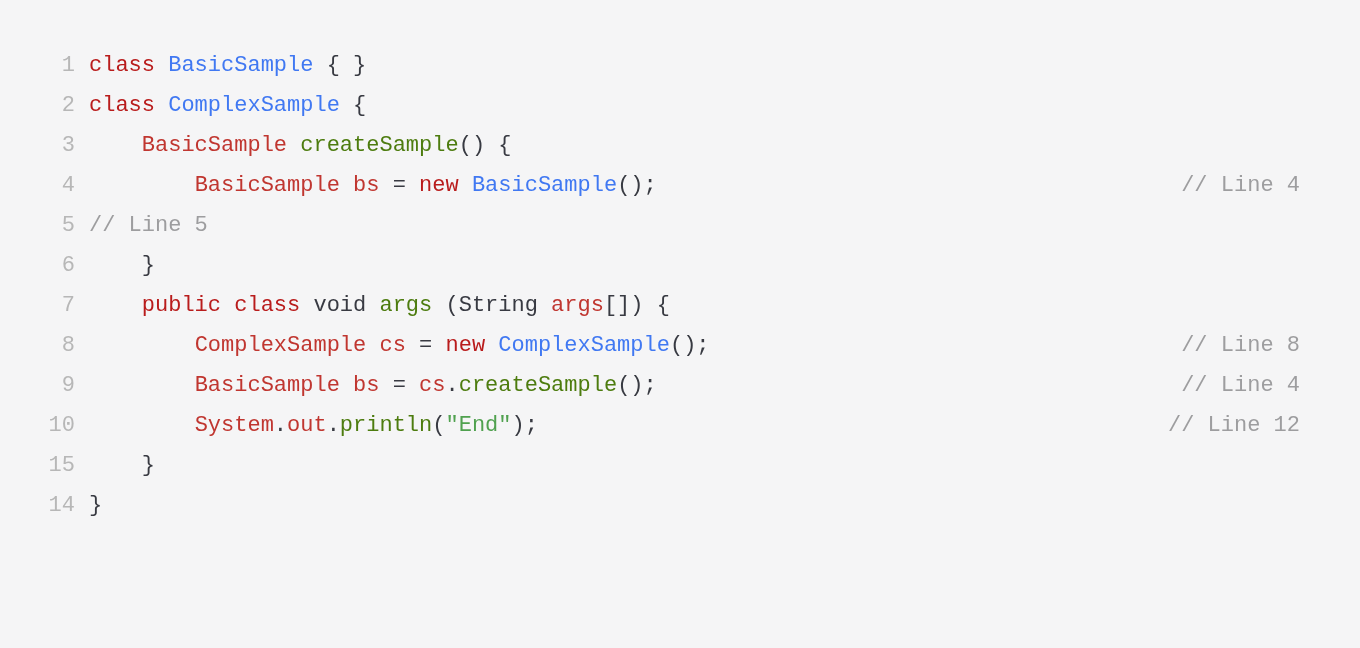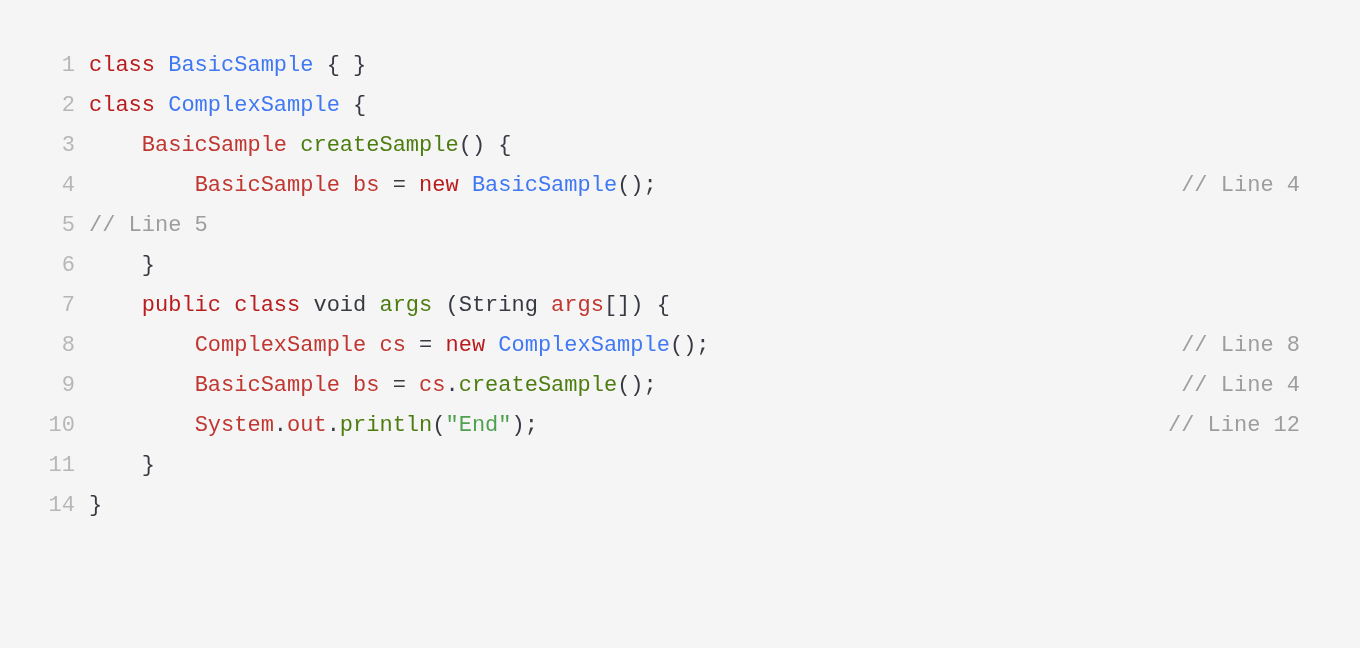--- a/index.html
+++ b/index.html
@@ -41,15 +41,15 @@
     <div class="line"><span class="ln">1</span><span class="code"><span class="pn"></span><span class="kw">class </span><span class="type">BasicSample</span><span class="pn"> { }</span></span><span class="cmt-col"></span></div>
     <div class="line"><span class="ln">2</span><span class="code"><span class="pn"></span><span class="kw">class </span><span class="type">ComplexSample</span><span class="pn"> {</span></span><span class="cmt-col"></span></div>
     <div class="line"><span class="ln">3</span><span class="code"><span class="pn">    </span><span class="name">BasicSample </span><span class="fn">createSample</span><span class="pn">() {</span></span><span class="cmt-col"></span></div>
     <div class="line"><span class="ln">4</span><span class="code"><span class="pn">        </span><span class="name">BasicSample </span><span class="name">bs </span><span class="pn">= </span><span class="kw">new </span><span class="type">BasicSample</span><span class="pn">();</span></span><span class="cmt-col">// Line 4</span></div>
     <div class="line"><span class="ln">5</span><span class="cmt-col">// Line 5</span></div>
     <div class="line"><span class="ln">6</span><span class="code"><span class="pn">    </span><span class="pn">}</span></span><span class="cmt-col"></span></div>
     <div class="line"><span class="ln">7</span><span class="code"><span class="pn">    </span><span class="kw">public </span><span class="kw">class </span><span class="pn">void </span><span class="fn">args </span><span class="pn">(</span><span class="pn">String </span><span class="name">args</span><span class="pn">[]) {</span></span><span class="cmt-col"></span></div>
     <div class="line"><span class="ln">8</span><span class="code"><span class="pn">        </span><span class="name">ComplexSample </span><span class="name">cs </span><span class="pn">= </span><span class="kw">new </span><span class="type">ComplexSample</span><span class="pn">();</span></span><span class="cmt-col">// Line 8</span></div>
     <div class="line"><span class="ln">9</span><span class="code"><span class="pn">        </span><span class="name">BasicSample </span><span class="name">bs </span><span class="pn">= </span><span class="name">cs</span><span class="pn">.</span><span class="fn">createSample</span><span class="pn">();</span></span><span class="cmt-col">// Line 4</span></div>
     <div class="line"><span class="ln">10</span><span class="code"><span class="pn">        </span><span class="name">System</span><span class="pn">.</span><span class="name">out</span><span class="pn">.</span><span class="fn">println</span><span class="pn">(</span><span class="str">"End"</span><span class="pn">);</span></span><span class="cmt-col">// Line 12</span></div>
-    <div class="line"><span class="ln">11</span><span class="code"><span class="pn">    </span><span class="pn">}</span></span><span class="cmt-col"></span></div>
+    <div class="line"><span class="ln">15</span><span class="code"><span class="pn">    </span><span class="pn">}</span></span><span class="cmt-col"></span></div>
     <div class="line"><span class="ln">14</span><span class="code"><span class="pn"></span><span class="pn">}</span></span><span class="cmt-col"></span></div>
   </div>
 
 </body></html>

